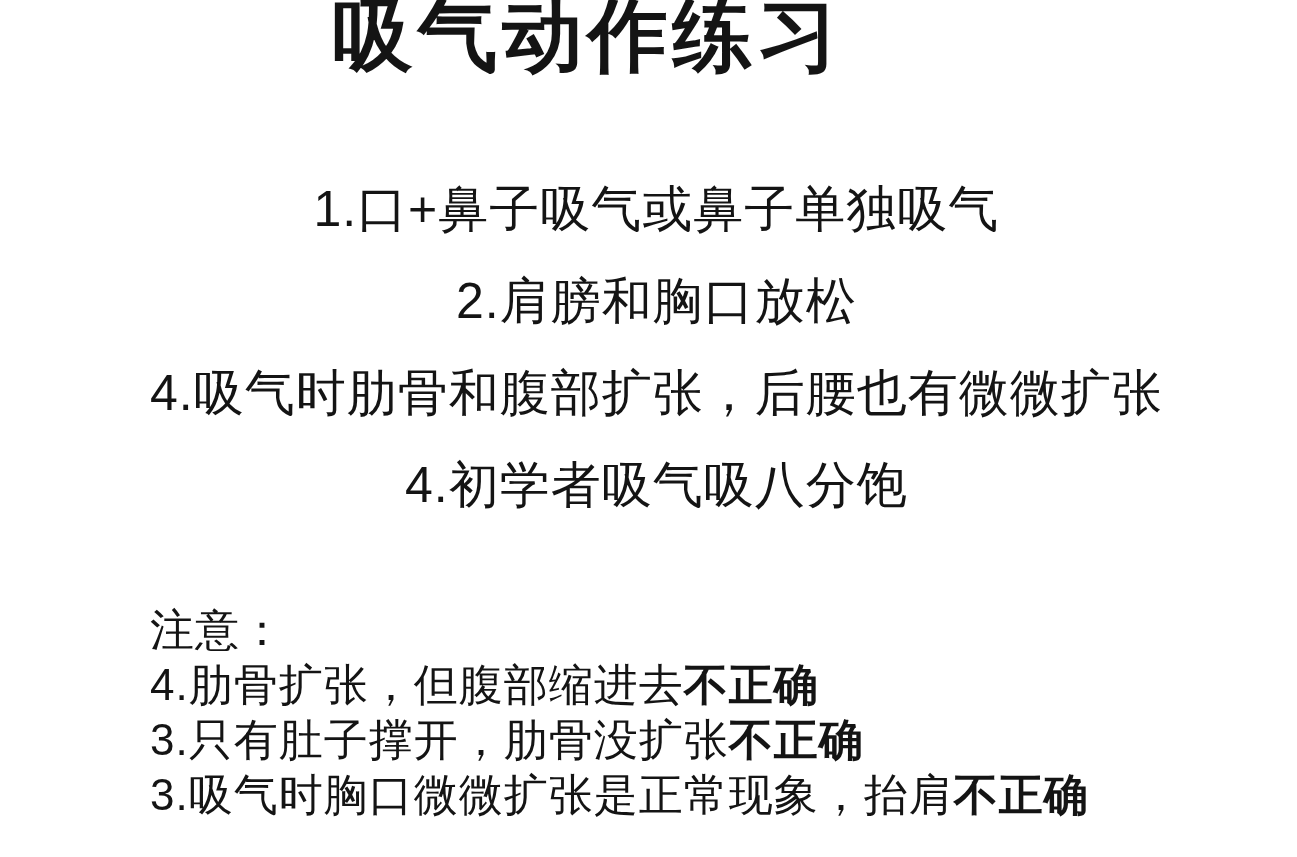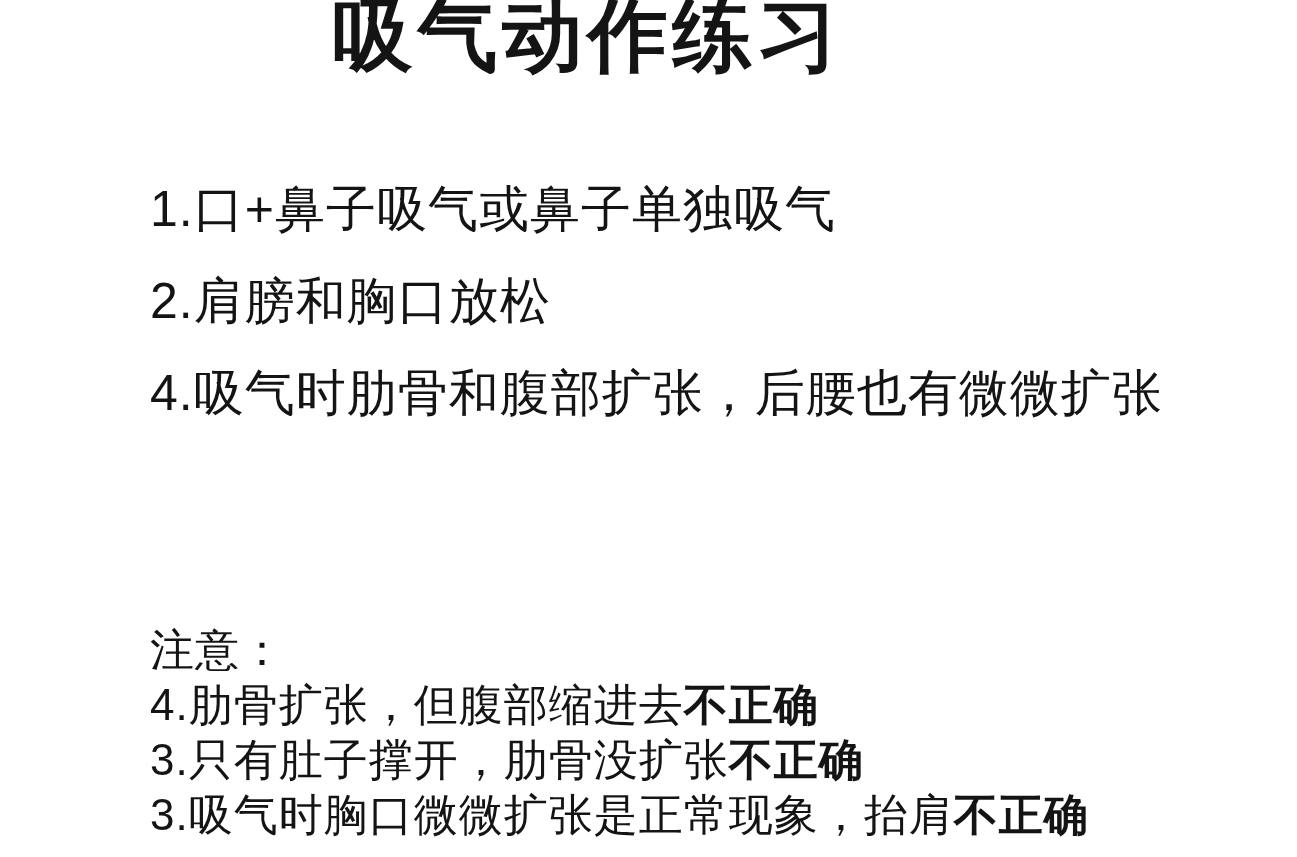--- a/index.html
+++ b/index.html
@@ -43,31 +43,31 @@
     margin: 0;
     padding: 0;
     list-style: none;
     font-size: 50px;
     font-weight: 400;
     letter-spacing: 1px;
   }
   .steps li {
     line-height: 92px;
     white-space: nowrap;
+    text-align: center;
   }
   
   .notes {
     position: absolute;
     left: 150px;
     top: 602px;
     font-size: 44px;
     line-height: 55px;
     font-weight: 400;
     letter-spacing: 1px;
-    margin-top: 20px;
   }
   .notes .note-line,
   .notes .notes-heading {
     white-space: nowrap;
   }
   .notes strong {
     font-weight: 900;
     letter-spacing: 1px;
   }
 </style>
@@ -75,20 +75,21 @@
 <body>
 
 <div class="slide">
 
   <h1 class="title">吸气动作练习</h1>
 
   <ol class="steps">
     <li>1.口+鼻子吸气或鼻子单独吸气</li>
     <li>2.肩膀和胸口放松</li>
     <li>4.吸气时肋骨和腹部扩张，后腰也有微微扩张</li>
+    <li>4.初学者吸气吸八分饱</li>
   </ol>
 
   <div class="notes">
     <div class="notes-heading">注意：</div>
 
     <div class="note-line"><span>4.肋骨扩张，但腹部缩进去</span><strong>不正确</strong></div>
 
     <div class="note-line"><span>3.只有肚子撑开，肋骨没扩张</span><strong>不正确</strong></div>
 
     <div class="note-line"><span>3.吸气时胸口微微扩张是正常现象，抬肩</span><strong>不正确</strong></div>

